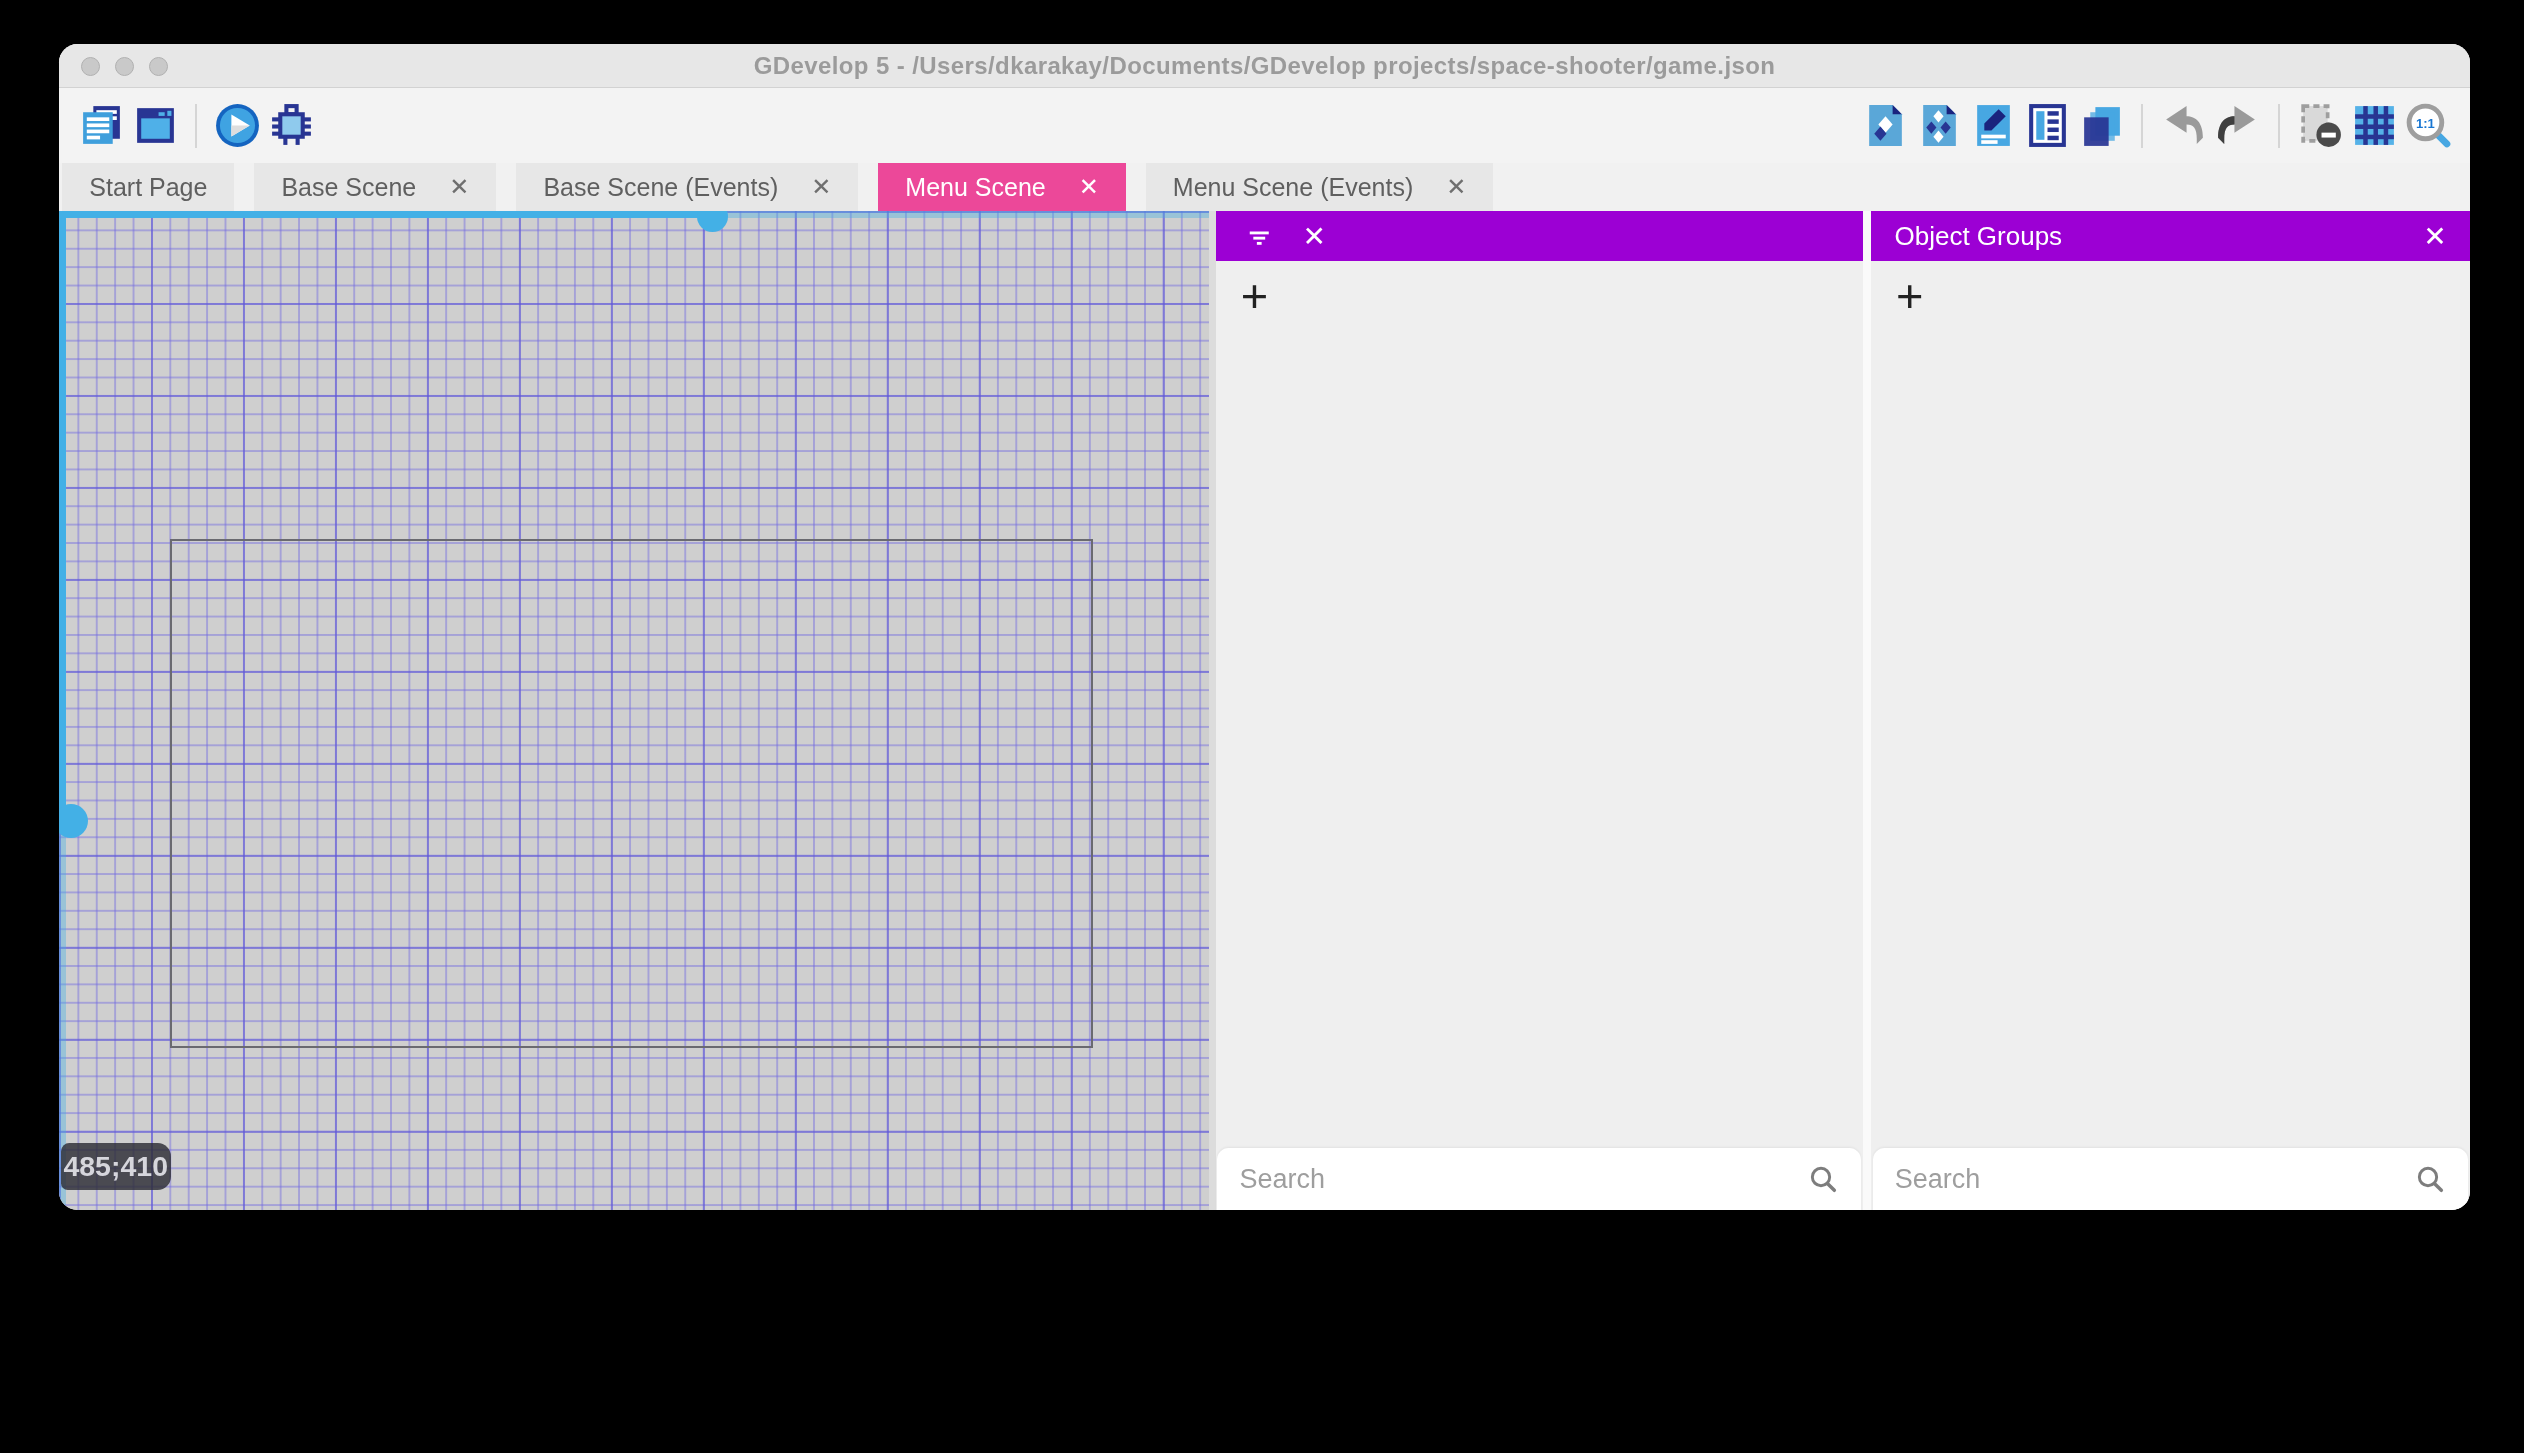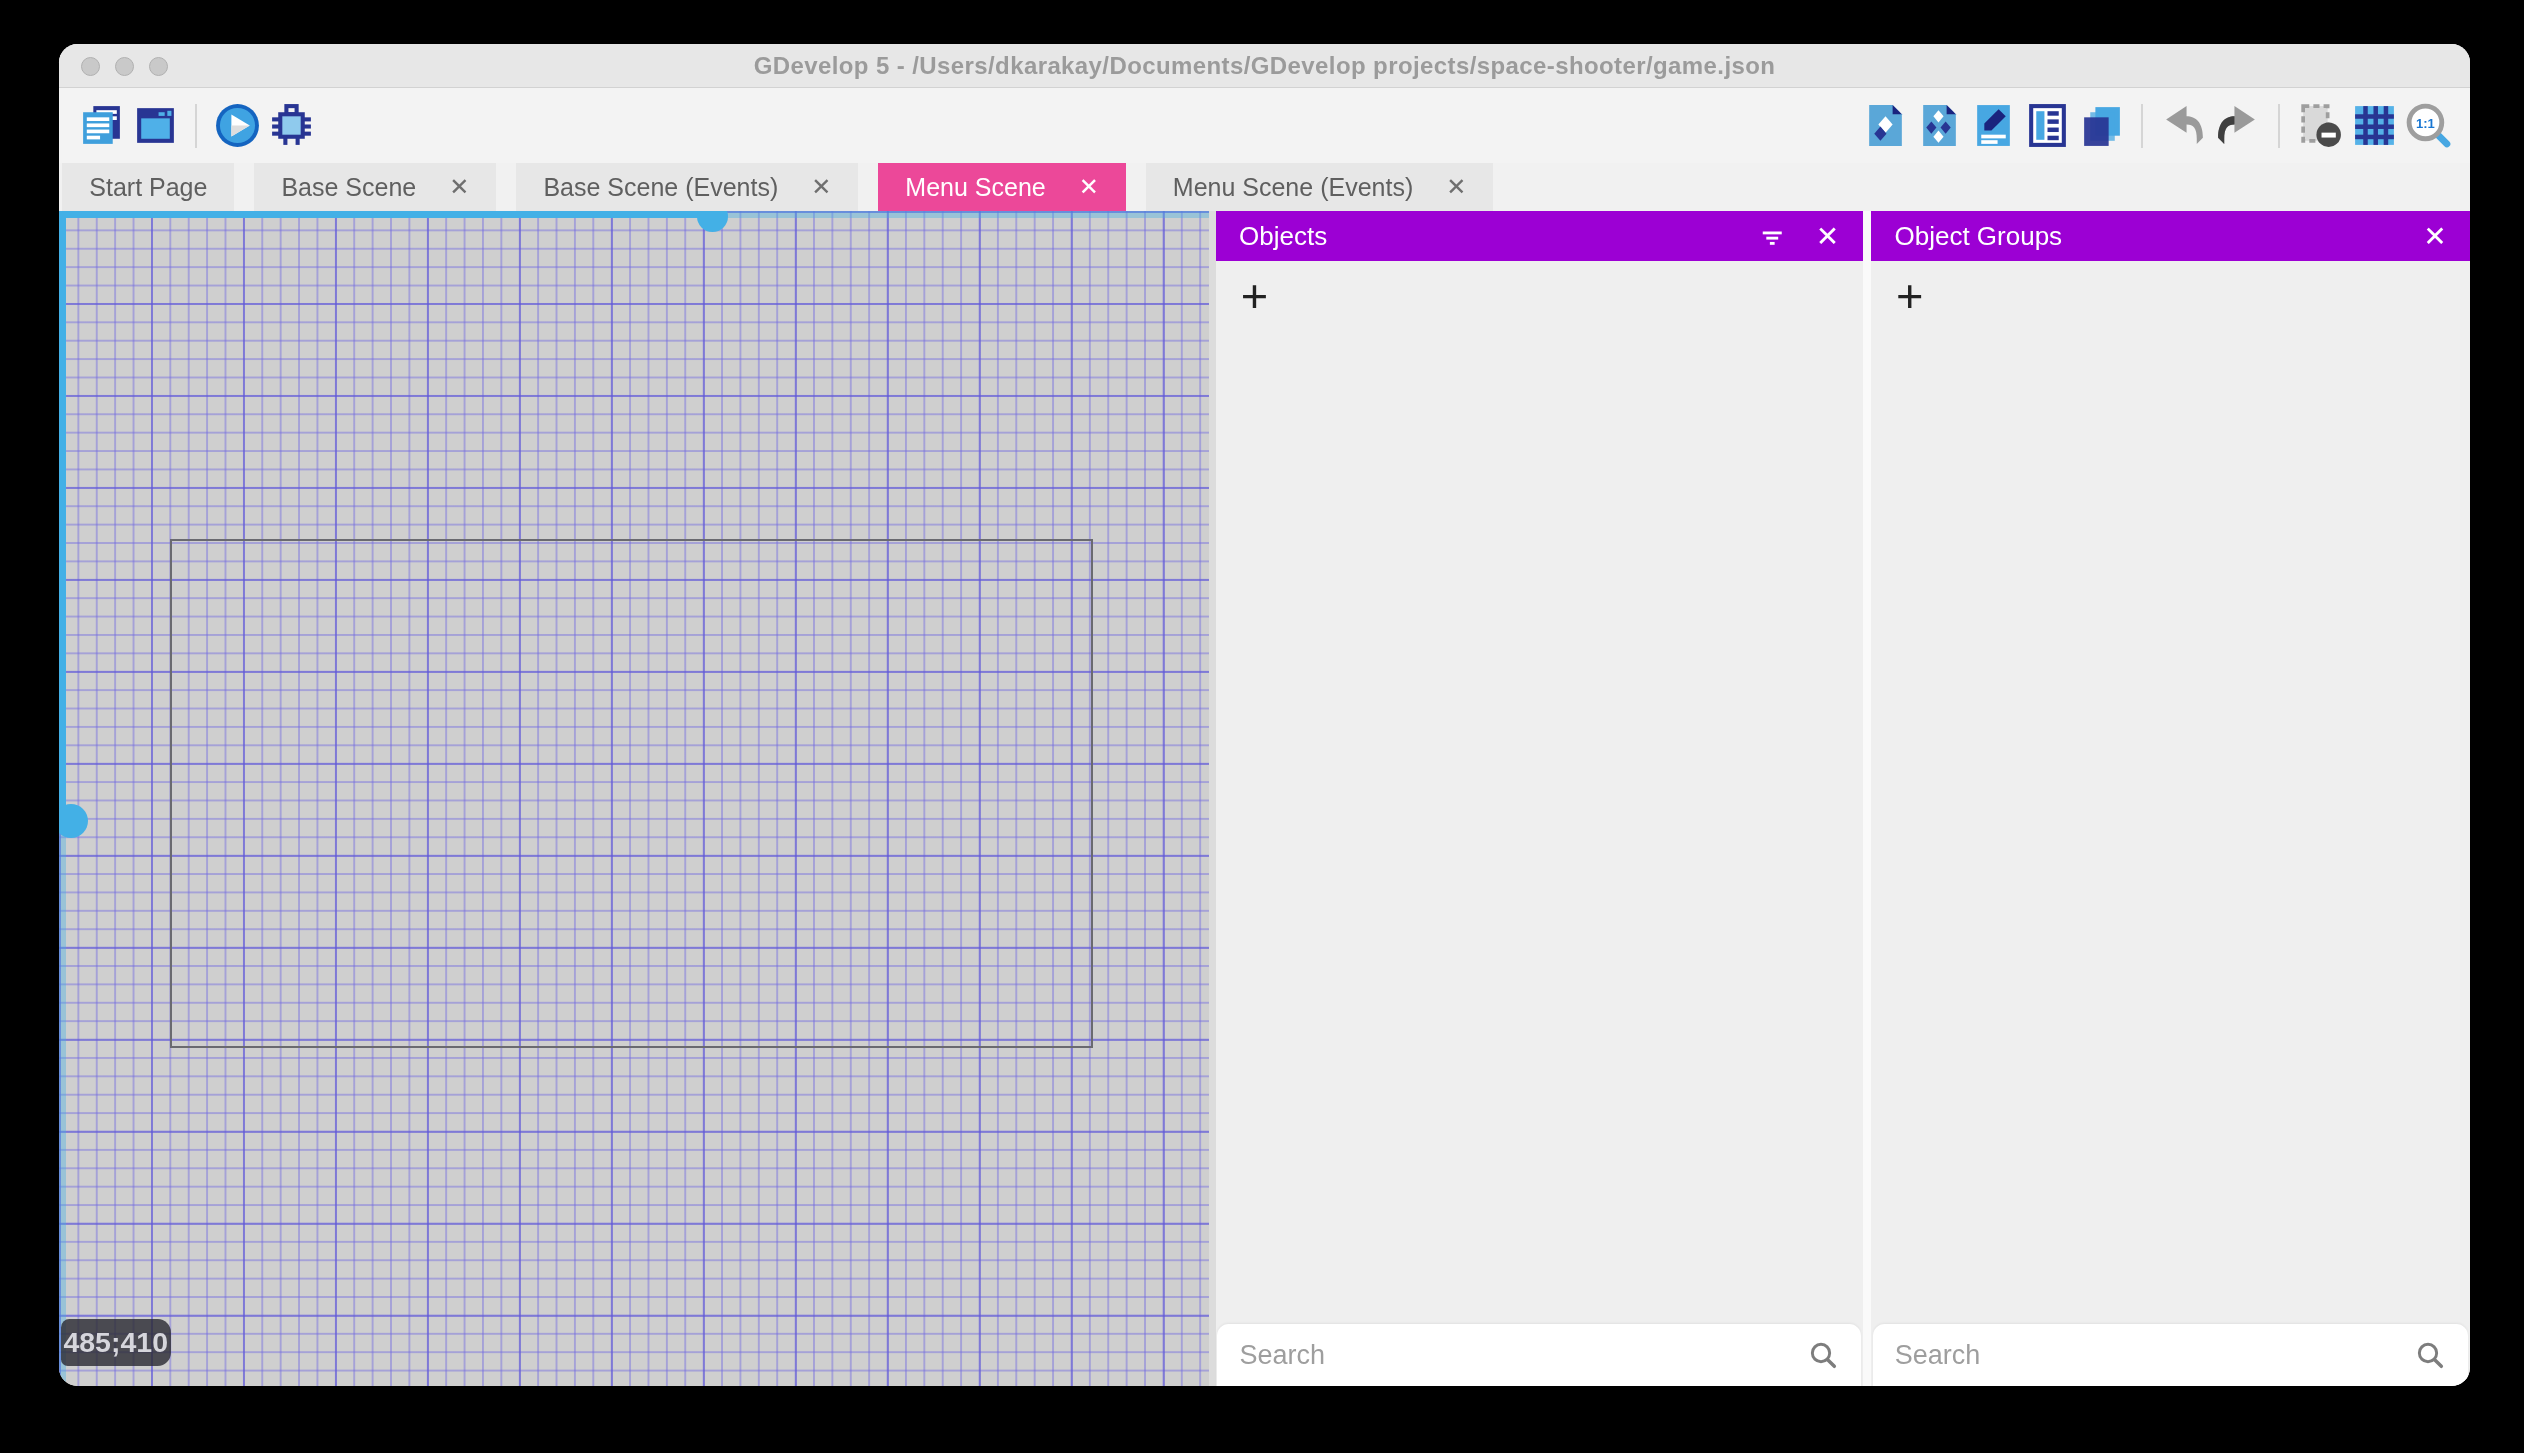--- a/index.html
+++ b/index.html
@@ -1,19 +1,19 @@
 <!DOCTYPE html>
 <html style="font-size:13.4px"><head>
 <meta charset="utf-8">
 <style>
   * { margin:0; padding:0; box-sizing:border-box; }
   html,body { width:2525px; height:1453px; background:#000; font-family:"Liberation Sans", sans-serif; position:relative; overflow:hidden; }
 
   .window {
-    position:absolute; left:59px; top:44px; width:2411px; height:1342px;
+    position:absolute; left:59px; top:44px; width:2411px; height:1166px;
     background:#f2f2f2; border-radius:18.4px; overflow:hidden;
     box-shadow:0 25px 117px rgba(0,0,0,0.85);
     display:flex; flex-direction:column;
   }
 
   
   .titlebar { flex:0 0 44px; background:#e7e7e7; border-bottom:0.8px solid #d2d2d2;
     position:relative; display:flex; align-items:center; justify-content:center; }
   .traffic { position:absolute; left:22px; top:12.6px; display:flex; gap:15px; }
   .light { width:19px; height:19px; border-radius:50%; background:#c9c9c9; border:0.8px solid #b0b0b0; }
@@ -267,21 +267,20 @@
       <div class="vscroll-rest"></div>
       <div class="v-thumb"></div>
       <div class="frame-rect"></div>
       <div class="coords-badge">485;410</div>
     </div>
 
     <div class="divider"></div>
 
     <div class="panel objects-panel">
       <div class="panel-header">
-        <span class="panel-title">Objects</span>
         <span class="hdr-icon">
           <svg width="28.5" height="28.5" viewBox="0 0 24 24">
             <rect x="4" y="8" width="16" height="2.4" fill="#ffffff"></rect>
             <rect x="7" y="12.4" width="10" height="2.4" fill="#ffffff"></rect>
             <rect x="10" y="16.8" width="4" height="2.4" fill="#ffffff"></rect>
           </svg>
         </span>
         <span class="panel-close">✕</span>
       </div>
       <div class="add-row">

